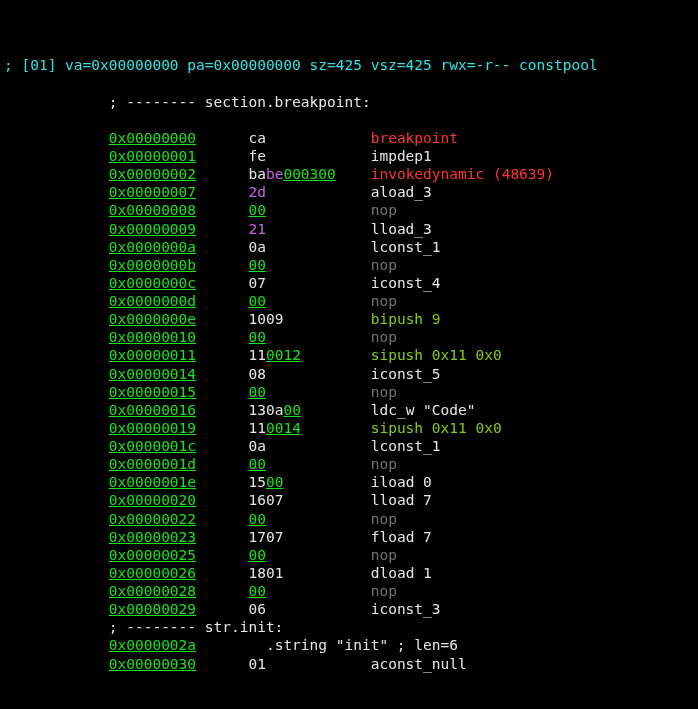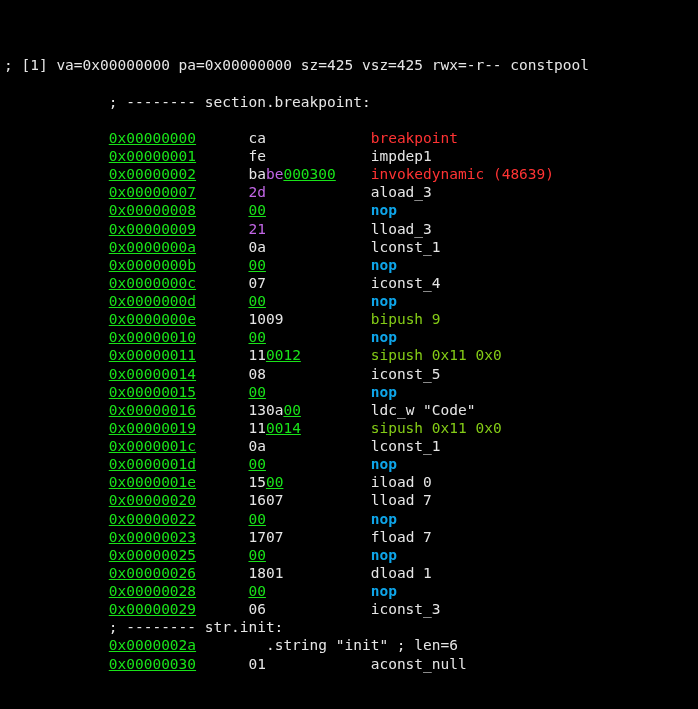--- a/index.html
+++ b/index.html
@@ -15,30 +15,30 @@
     overflow: hidden;
     white-space: pre;
   }
   .term {
     padding: 2px 4px;
   }
   .cyan   { color: #33e3e3; }
   .white  { color: #e6e6e6; }
   .green  { color: #19e319; text-decoration: underline; }
   .purple { color: #c266e6; text-align: center; }
-  .blue   { color: #0ea5e9; font-weight: bold; }
+  .blue   { color: #737373; }
   .red    { color: #ff3333; text-align: center; }
   .olive  { color: #84cc16; }
   .row { display: block; }
   .row span { display: inline; }
 </style>
 </head>
 <body>
 <div class="term">
-<span class="row"><span class="white">; [1] va=0x00000000 pa=0x00000000 sz=425 vsz=425 rwx=-r-- constpool</span></span>
+<span class="row"><span class="cyan">; [01] va=0x00000000 pa=0x00000000 sz=425 vsz=425 rwx=-r-- constpool</span></span>
 <span class="row"><span class="white">            ; -------- section.breakpoint:</span></span>
 <span id="rows"><span class="row"><span class="white">            </span><span class="green">0x00000000</span><span class="white">      </span><span class="white">ca</span><span class="white">            </span><span class="red">breakpoint</span></span><span class="row"><span class="white">            </span><span class="green">0x00000001</span><span class="white">      </span><span class="white">fe</span><span class="white">            </span><span class="white">impdep1</span></span><span class="row"><span class="white">            </span><span class="green">0x00000002</span><span class="white">      </span><span class="white">ba</span><span class="purple">be</span><span class="green">000300</span><span class="white">    </span><span class="red">invokedynamic (48639)</span></span><span class="row"><span class="white">            </span><span class="green">0x00000007</span><span class="white">      </span><span class="purple">2d</span><span class="white">            </span><span class="white">aload_3</span></span><span class="row"><span class="white">            </span><span class="green">0x00000008</span><span class="white">      </span><span class="green">00</span><span class="white">            </span><span class="blue">nop</span></span><span class="row"><span class="white">            </span><span class="green">0x00000009</span><span class="white">      </span><span class="purple">21</span><span class="white">            </span><span class="white">lload_3</span></span><span class="row"><span class="white">            </span><span class="green">0x0000000a</span><span class="white">      </span><span class="white">0a</span><span class="white">            </span><span class="white">lconst_1</span></span><span class="row"><span class="white">            </span><span class="green">0x0000000b</span><span class="white">      </span><span class="green">00</span><span class="white">            </span><span class="blue">nop</span></span><span class="row"><span class="white">            </span><span class="green">0x0000000c</span><span class="white">      </span><span class="white">07</span><span class="white">            </span><span class="white">iconst_4</span></span><span class="row"><span class="white">            </span><span class="green">0x0000000d</span><span class="white">      </span><span class="green">00</span><span class="white">            </span><span class="blue">nop</span></span><span class="row"><span class="white">            </span><span class="green">0x0000000e</span><span class="white">      </span><span class="white">10</span><span class="white">09</span><span class="white">          </span><span class="olive">bipush 9</span></span><span class="row"><span class="white">            </span><span class="green">0x00000010</span><span class="white">      </span><span class="green">00</span><span class="white">            </span><span class="blue">nop</span></span><span class="row"><span class="white">            </span><span class="green">0x00000011</span><span class="white">      </span><span class="white">11</span><span class="green">0012</span><span class="white">        </span><span class="olive">sipush 0x11 0x0</span></span><span class="row"><span class="white">            </span><span class="green">0x00000014</span><span class="white">      </span><span class="white">08</span><span class="white">            </span><span class="white">iconst_5</span></span><span class="row"><span class="white">            </span><span class="green">0x00000015</span><span class="white">      </span><span class="green">00</span><span class="white">            </span><span class="blue">nop</span></span><span class="row"><span class="white">            </span><span class="green">0x00000016</span><span class="white">      </span><span class="white">13</span><span class="white">0a</span><span class="green">00</span><span class="white">        </span><span class="white">ldc_w "Code"</span></span><span class="row"><span class="white">            </span><span class="green">0x00000019</span><span class="white">      </span><span class="white">11</span><span class="green">0014</span><span class="white">        </span><span class="olive">sipush 0x11 0x0</span></span><span class="row"><span class="white">            </span><span class="green">0x0000001c</span><span class="white">      </span><span class="white">0a</span><span class="white">            </span><span class="white">lconst_1</span></span><span class="row"><span class="white">            </span><span class="green">0x0000001d</span><span class="white">      </span><span class="green">00</span><span class="white">            </span><span class="blue">nop</span></span><span class="row"><span class="white">            </span><span class="green">0x0000001e</span><span class="white">      </span><span class="white">15</span><span class="green">00</span><span class="white">          </span><span class="white">iload 0</span></span><span class="row"><span class="white">            </span><span class="green">0x00000020</span><span class="white">      </span><span class="white">16</span><span class="white">07</span><span class="white">          </span><span class="white">lload 7</span></span><span class="row"><span class="white">            </span><span class="green">0x00000022</span><span class="white">      </span><span class="green">00</span><span class="white">            </span><span class="blue">nop</span></span><span class="row"><span class="white">            </span><span class="green">0x00000023</span><span class="white">      </span><span class="white">17</span><span class="white">07</span><span class="white">          </span><span class="white">fload 7</span></span><span class="row"><span class="white">            </span><span class="green">0x00000025</span><span class="white">      </span><span class="green">00</span><span class="white">            </span><span class="blue">nop</span></span><span class="row"><span class="white">            </span><span class="green">0x00000026</span><span class="white">      </span><span class="white">18</span><span class="white">01</span><span class="white">          </span><span class="white">dload 1</span></span><span class="row"><span class="white">            </span><span class="green">0x00000028</span><span class="white">      </span><span class="green">00</span><span class="white">            </span><span class="blue">nop</span></span><span class="row"><span class="white">            </span><span class="green">0x00000029</span><span class="white">      </span><span class="white">06</span><span class="white">            </span><span class="white">iconst_3</span></span><span class="row"><span class="white">            ; -------- str.init:</span></span><span class="row"><span class="white">            </span><span class="green">0x0000002a</span><span class="white">      </span><span class="white">  .string "init" ; len=6</span></span><span class="row"><span class="white">            </span><span class="green">0x00000030</span><span class="white">      </span><span class="white">01</span><span class="white">            </span><span class="white">aconst_null</span></span><span class="row"></span></span>
 </div>
 
 
 
 
 
 
 </body></html>

